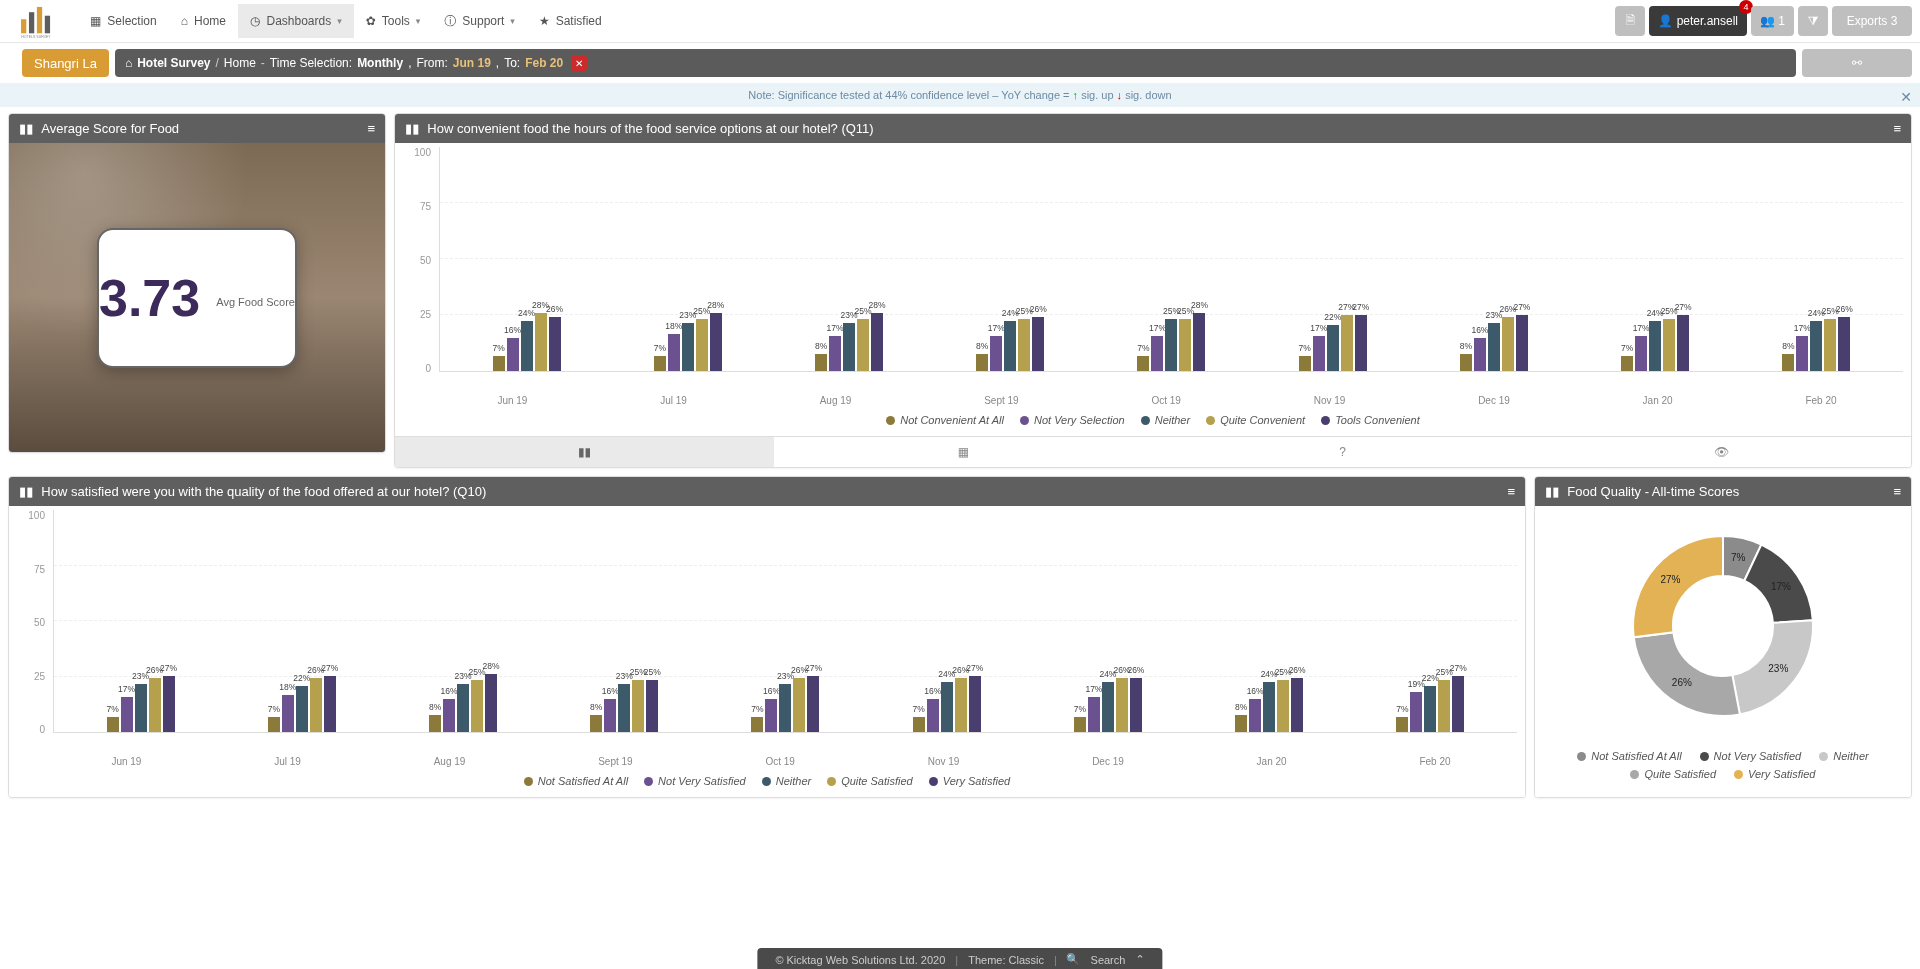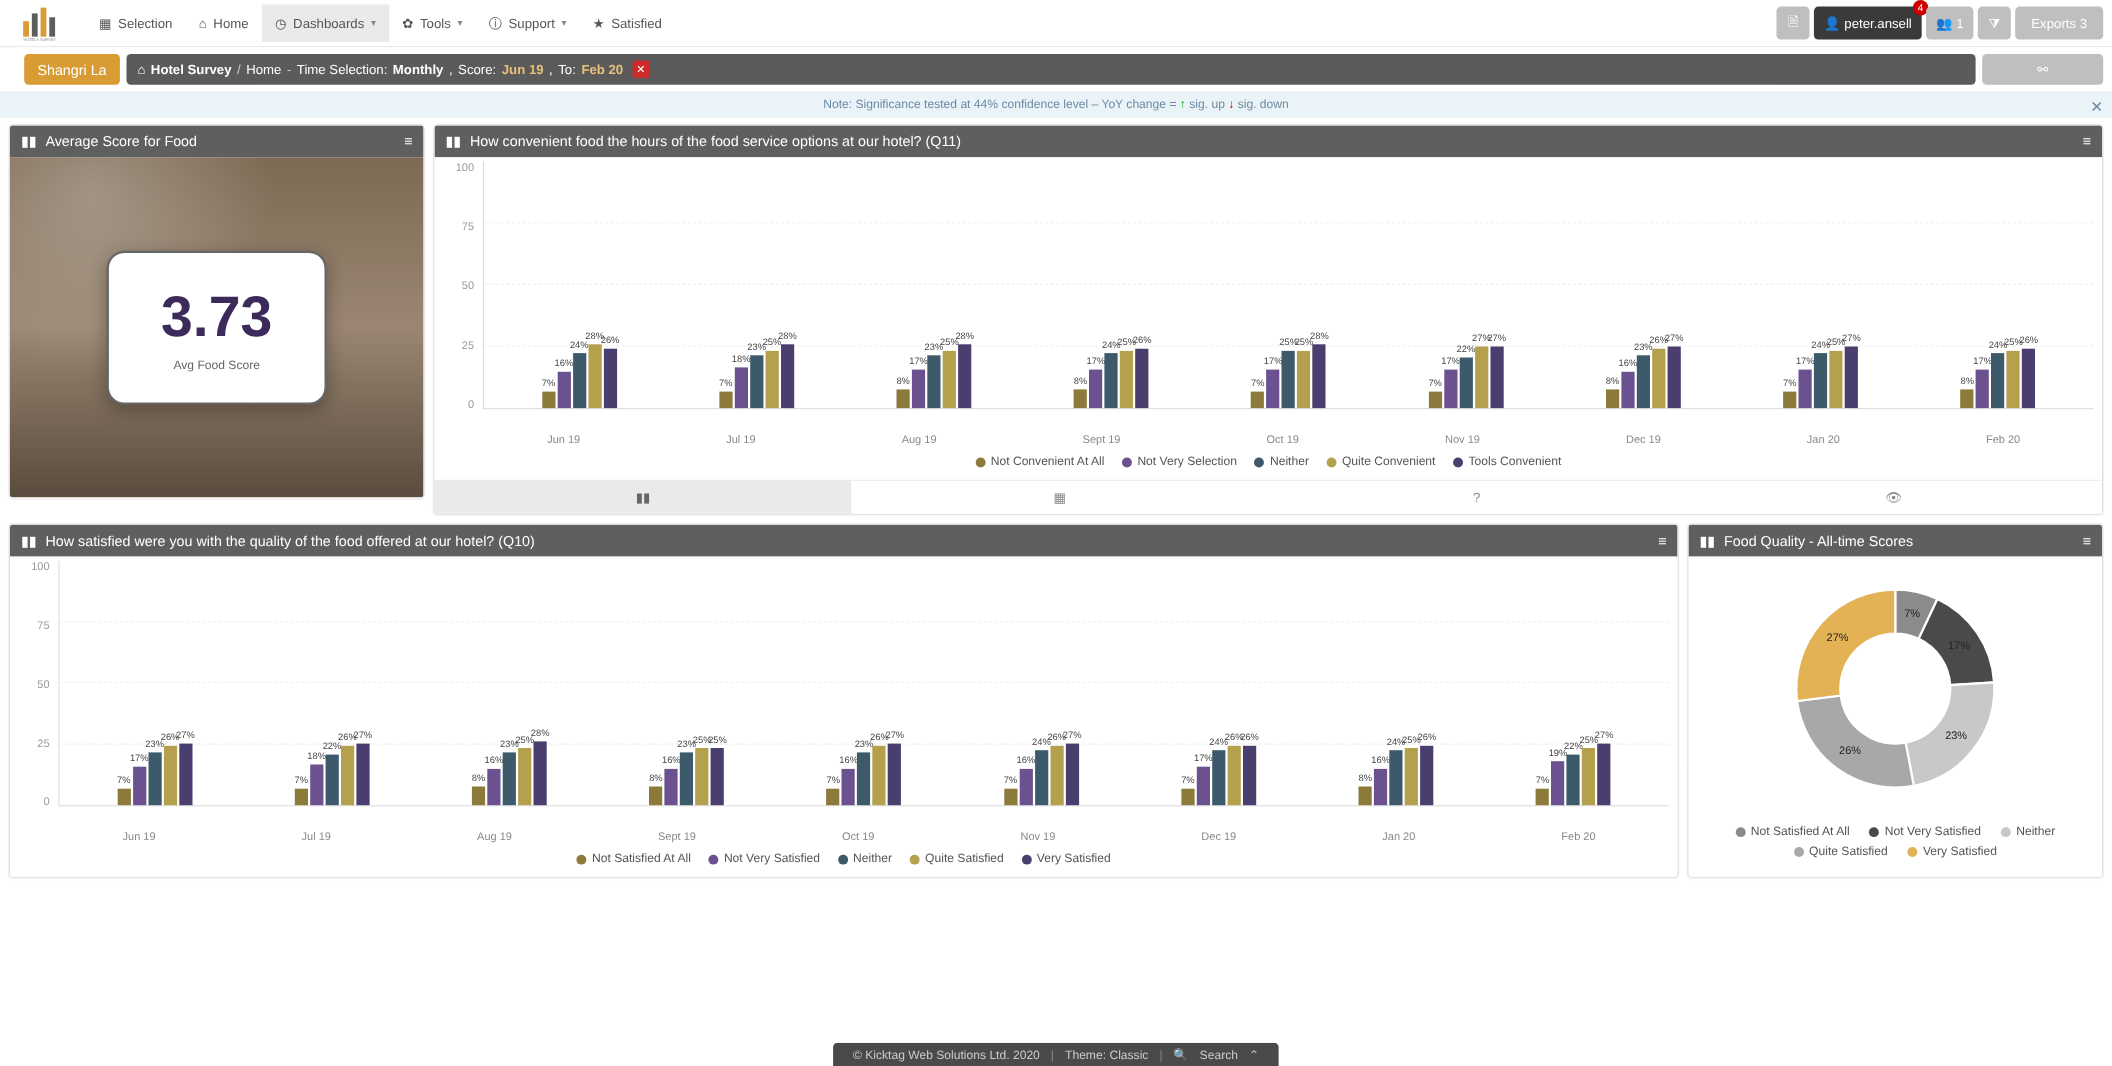--- a/index.html
+++ b/index.html
@@ -28,38 +28,38 @@
 .notice-close { position: absolute; right: 8px; top: 6px; cursor: pointer; font-size: 14px; }
 .content { padding: 6px 8px 4px; display: flex; flex-direction: column; gap: 8px; }
 .row { display: flex; gap: 8px; }
 .panel { background: #fff; border: 1px solid #ddd; border-radius: 4px; overflow: hidden; display: flex; flex-direction: column; box-shadow: 0 1px 2px rgba(0,0,0,0.05); }
 .panel-head { background: #5f5f5f; color: #fff; padding: 7px 10px; font-size: 13px; display: flex; align-items: center; gap: 8px; }
 .panel-head .menu-icon { margin-left: auto; cursor: pointer; }
 .panel-body { flex: 1; position: relative; background: #fff; }
 .score-card { width: 378px; height: 340px; }
 .score-bg { width: 100%; height: 310px; position: relative; display: flex; align-items: center; justify-content: center; background: linear-gradient(180deg, #7d6a54 0%, #9a8672 50%, #5a4c3e 100%); }
 .score-bg::before { content: ''; position: absolute; inset: 0; background: radial-gradient(circle at 20% 10%, rgba(255,255,255,0.25), transparent 40%); }
-.tablet { background: #fff; border: 2px solid #666; border-radius: 16px; width: 200px; height: 140px; display: flex; flex-direction: column; align-items: center; justify-content: center; box-shadow: 0 4px 16px rgba(0,0,0,0.3); position: relative; }
+.tablet { background: #fff; border: 2px solid #666; border-radius: 16px; width: 200px; height: 140px; display: flex; flex-direction: row; align-items: center; justify-content: space-between; box-shadow: 0 4px 16px rgba(0,0,0,0.3); position: relative; }
 .tablet::before { content: ''; position: absolute; inset: -14px; border: 10px solid #1b1b1b; border-radius: 12px; z-index: -1; box-shadow: 0 6px 20px rgba(0,0,0,0.5); }
 .score-num { font-size: 52px; font-weight: bold; color: #3b2a5a; }
 .score-lbl { font-size: 11px; color: #666; margin-top: 8px; }
 .chart-wide { flex: 1; }
 .chart-area { padding: 4px 8px 2px; height: 265px; position: relative; }
 .chart-q10 .chart-area { height: 263px; }
 .y-axis { position: absolute; left: 8px; top: 4px; bottom: 34px; width: 28px; display: flex; flex-direction: column-reverse; justify-content: space-between; text-align: right; color: #999; font-size: 10px; }
 .plot { margin-left: 36px; height: calc(100% - 34px); border-left: 1px solid #ddd; border-bottom: 1px solid #ddd; position: relative; }
 .gridline { position: absolute; left: 0; right: 0; border-top: 1px dashed #eee; }
 .groups { position: absolute; inset: 0; display: flex; align-items: flex-end; justify-content: space-around; padding: 0 6px; }
 .group { display: flex; flex-direction: column; align-items: center; gap: 2px; flex: 1; }
 .bars { display: flex; align-items: flex-end; gap: 2px; height: 208px; }
 .bar { width: 12px; position: relative; }
 .bar-label { position: absolute; top: -13px; left: 50%; transform: translateX(-50%); font-size: 8.5px; color: #444; white-space: nowrap; }
 .x-labels { position: absolute; left: 36px; right: 8px; bottom: 2px; display: flex; justify-content: space-around; color: #888; font-size: 10px; }
 .legend { display: flex; flex-wrap: wrap; justify-content: center; gap: 16px; padding: 6px 4px 10px; font-size: 11px; color: #555; }
-.legend-item { display: flex; align-items: center; gap: 5px; }
+.legend-item { display: flex; align-items: center; gap: 5px; font-style: italic; }
 .dot { width: 9px; height: 9px; border-radius: 50%; }
 .c0 { background: #8c7a3b; }  
 .c1 { background: #6b518f; }  
 .c2 { background: #3d5a6b; }  
 .c3 { background: #b5a04d; }  
 .c4 { background: #4a3e6e; }  
 .panel-tabs { display: flex; border-top: 1px solid #ddd; }
 .panel-tab { flex: 1; text-align: center; padding: 8px; color: #888; cursor: pointer; background: #fff; font-size: 12px; }
 .panel-tab.active { background: #eaeaea; color: #666; }
 .row2 .chart-q10 { flex: 1; }
@@ -130,21 +130,21 @@
   <div class="brand-pill">Shangri La</div>
   <div class="crumb-body">
     <span>⌂</span>
     <b>Hotel Survey</b>
     <span class="sep">/</span>
     <span>Home</span>
     <span class="sep"> - </span>
     <span>Time Selection:</span>
     <b>Monthly</b>
     <span>, </span>
-    <span>Score:</span>
+    <span>From:</span>
     <b style="color:#e7c07a">Jun 19</b>
     <span>, </span>
     <span>To:</span>
     <b style="color:#e7c07a">Feb 20</b>
     <span class="close-x">✕</span>
   </div>
   <div class="share-btn">
       <span>⚯</span>
     </div>
 </div>

